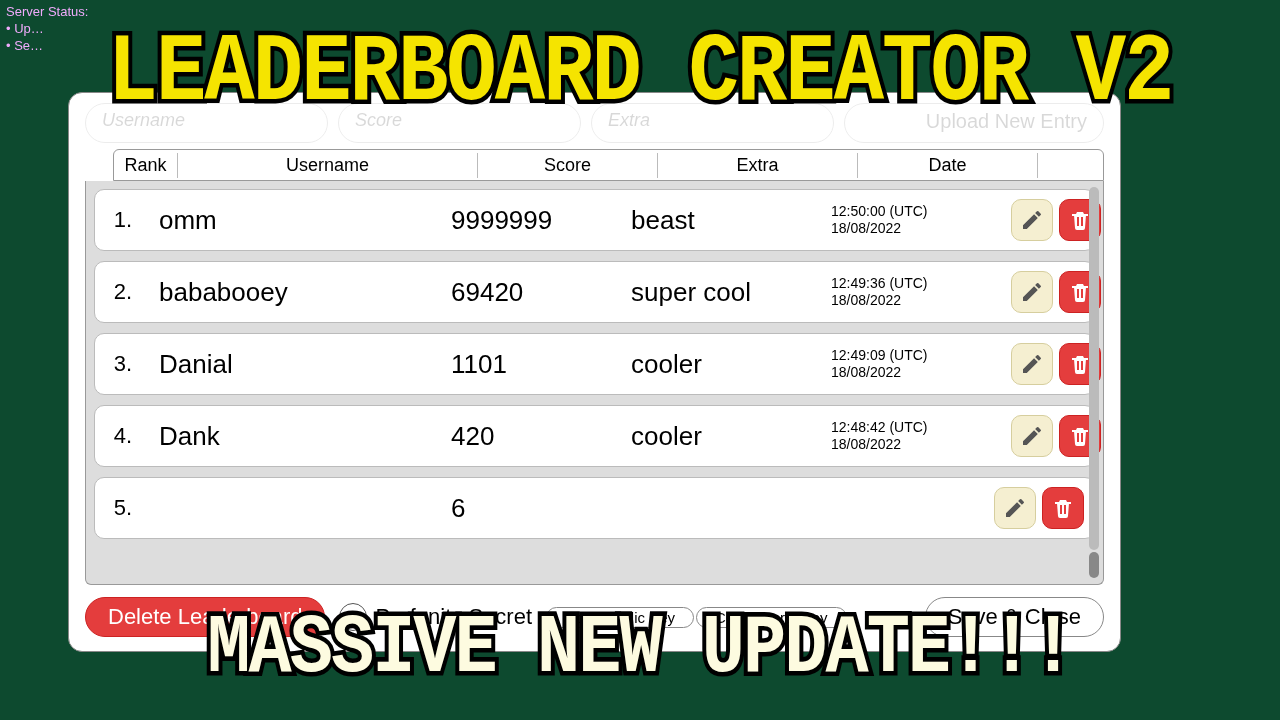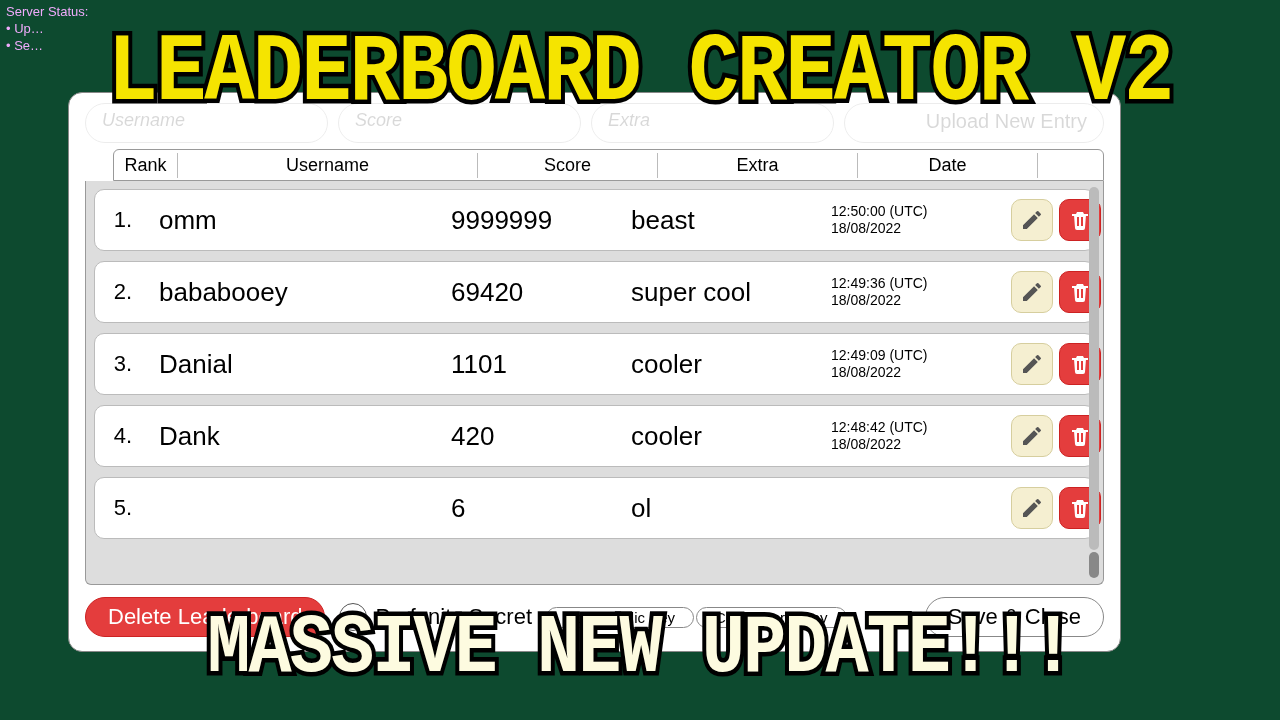--- a/index.html
+++ b/index.html
@@ -296,21 +296,20 @@
               <svg viewBox="0 0 24 24">
                 <path fill="#fff" d="M6 7h12l-1 13a2 2 0 0 1-2 2H9a2 2 0 0 1-2-2L6 7zm3 2v9h2V9H9zm4 0v9h2V9h-2zM9 4h6l1 2h4v2H4V6h4l1-2z"></path>
               </svg>
             </div>
           </div>
         </div>
         <div class="row">
           <div class="rank">5.</div>
           <div class="user"></div>
           <div class="score">6</div>
-          <div class="extra">ol</div>
           <div class="date"><br></div>
           <div class="acts">
             <div class="iconbtn editbtn">
               <svg viewBox="0 0 24 24">
                 <path fill="#555" d="M3 17.25V21h3.75L17.81 9.94l-3.75-3.75L3 17.25zM20.71 7.04a1 1 0 0 0 0-1.41l-2.34-2.34a1 1 0 0 0-1.41 0l-1.83 1.83 3.75 3.75 1.83-1.83z"></path>
               </svg>
             </div>
             <div class="iconbtn delbtn">
               <svg viewBox="0 0 24 24">
                 <path fill="#fff" d="M6 7h12l-1 13a2 2 0 0 1-2 2H9a2 2 0 0 1-2-2L6 7zm3 2v9h2V9H9zm4 0v9h2V9h-2zM9 4h6l1 2h4v2H4V6h4l1-2z"></path>

